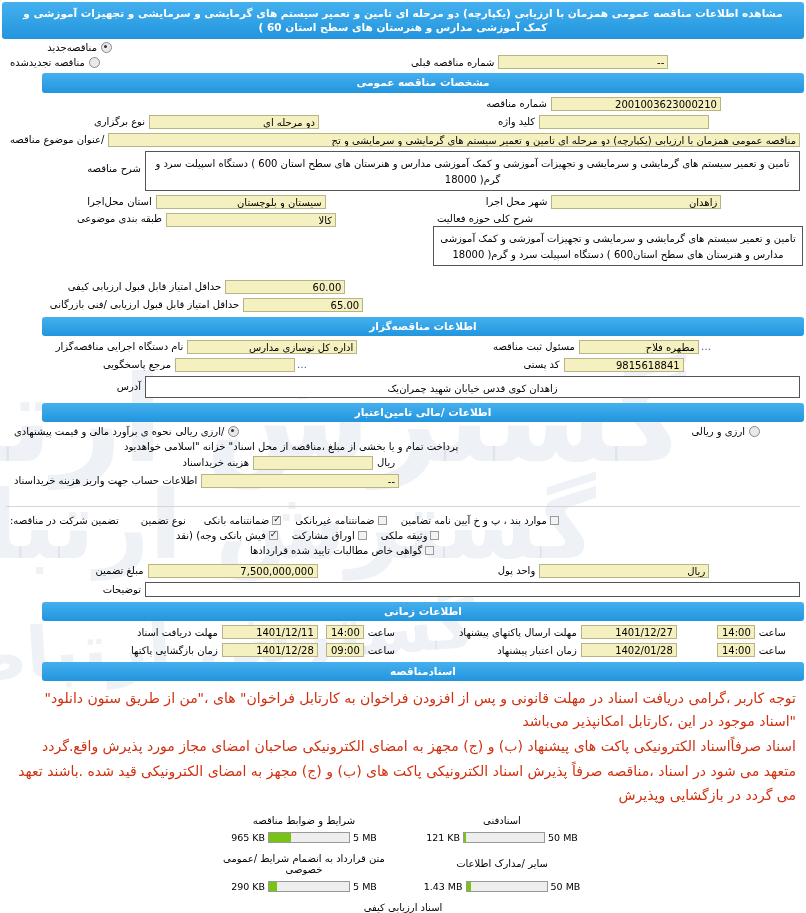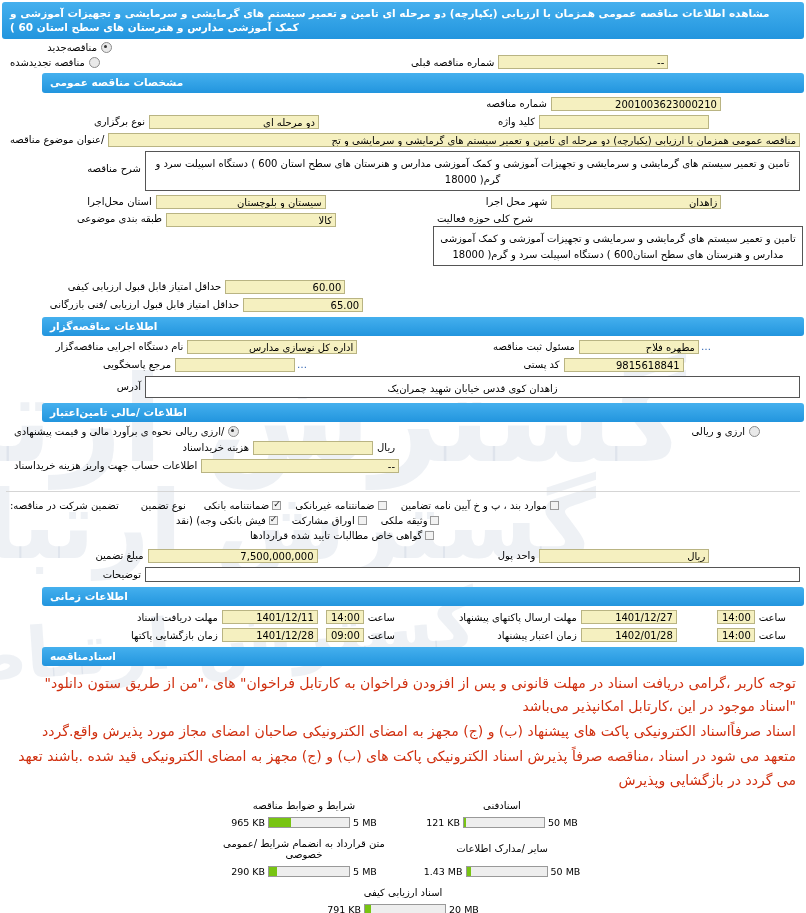--- a/index.html
+++ b/index.html
@@ -57,21 +57,21 @@
   
   .bar {
     background: #2fa3e8;
     background-image: linear-gradient(#45b0ee, #2295de);
     color: #ffffff;
     font-size: 10.5px;
     font-weight: bold;
     padding: 3px 8px 4px 8px;
     margin: 3px 2px 2px 2px;
     border-radius: 3px;
-    text-align: left;
+    text-align: center;
     line-height: 1.35;
     box-sizing: border-box;
   }
   .bar.title-bar {
     margin-top: 2px;
     padding: 4px 8px 5px 8px;
   }
   .bar.thin { padding: 2px 8px 3px 8px; margin-left: 42px; }
 
   
@@ -396,20 +396,23 @@
     </div>
     <div class="half" style="justify-content:flex-end;">
       <div class="radio-item">
         <span class="rdo on"></span>
         <span>/ارزی ریالی</span>
       </div>
       <span class="lbl">نحوه ی برآورد مالی و قیمت پیشنهادی</span>
     </div>
   </div>
 
+  <div class="row" style="justify-content:flex-end;padding-left:120px;">
+    <span class="lbl">پرداخت تمام و یا بخشی از مبلغ ،مناقصه از محل اسناد" خزانه "اسلامی خواهد‌بود</span>
+  </div>
 
   <div class="row" style="justify-content:center;">
     <div class="half" style="justify-content:flex-start;padding-right:16px;"></div>
     <div class="half" style="justify-content:flex-start;">
       <span class="lbl">ریال</span>
       <span class="fld w-md"></span>
       <span class="lbl">هزینه خرید‌اسناد</span>
     </div>
   </div>
 

